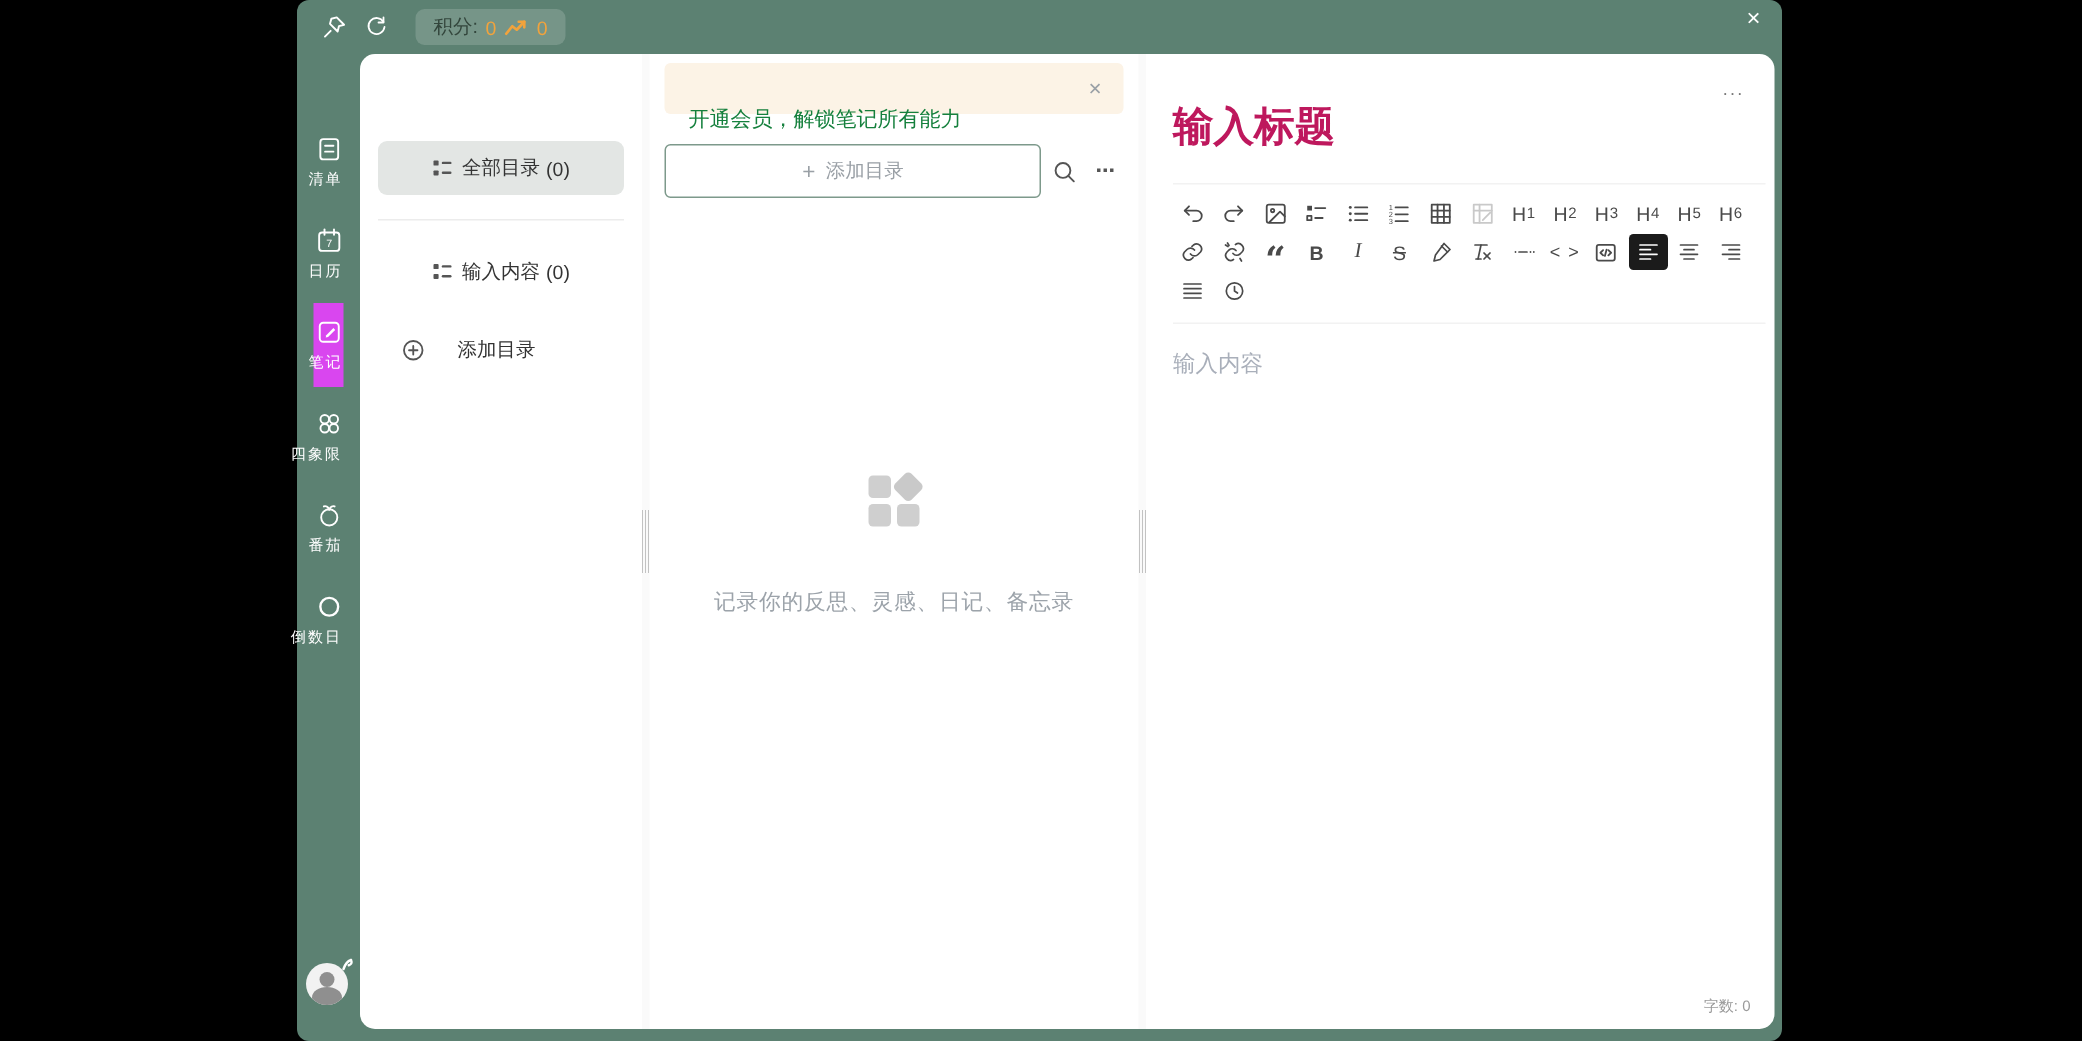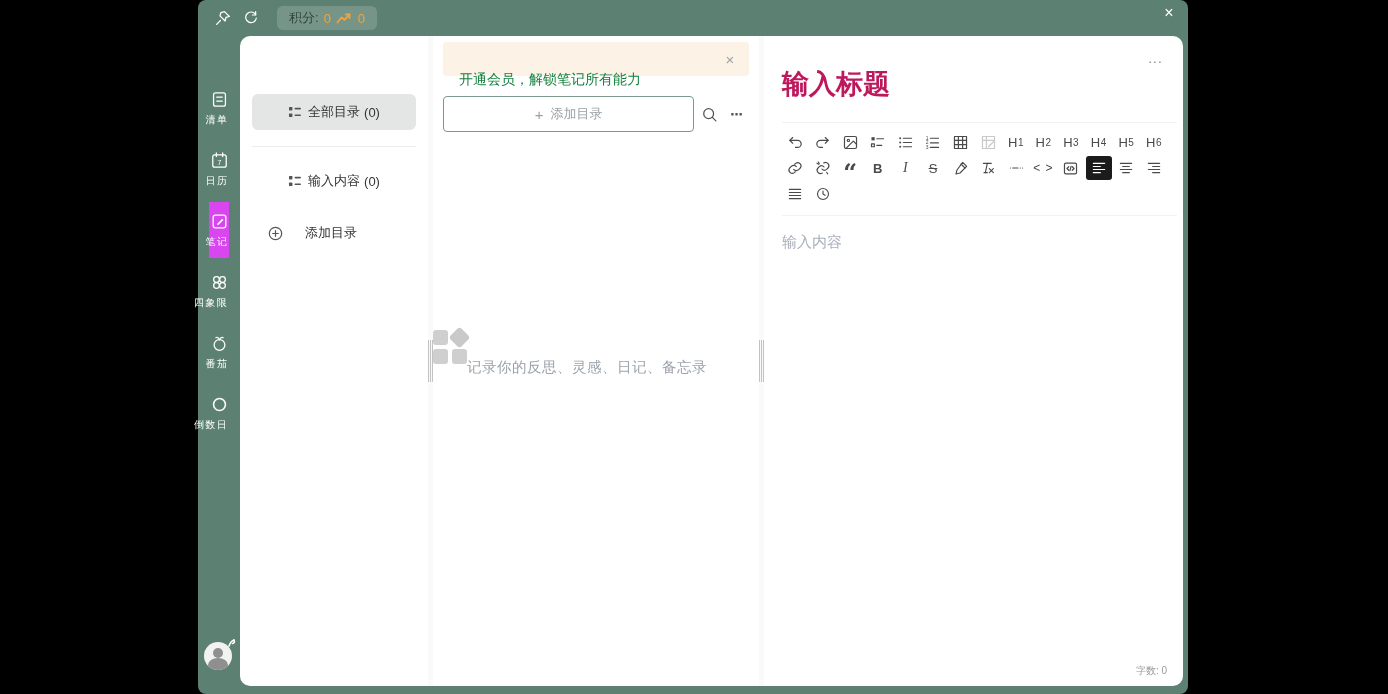--- a/index.html
+++ b/index.html
@@ -59,21 +59,21 @@
   .banner .txt { flex:1; font-size:14px; color:#15803d;margin-top:41px; }
   .banner .bx { width:22px; height:22px; display:flex; align-items:center; justify-content:center;
     color:#9aa0a6; font-size:15px; }
   .add-row { margin-top:20px; display:flex; align-items:center; }
   .add-note-box { width:258px; height:36px; border:1px solid #7D998B; border-radius:4px;
     display:flex; align-items:center; justify-content:center; gap:7px; color:#9aa0a6; font-size:13px; }
   .add-note-box .plus { font-size:15px; color:#9aa0a6; }
   .mini-btn { width:24px; height:24px; margin-left:4px; display:flex; align-items:center; justify-content:center; color:#555; }
   .mini-btn svg { stroke:#555; fill:none; stroke-width:1.5; stroke-linecap:round; }
   .dots { letter-spacing:1px; font-size:13px; color:#555; font-weight:bold; }
-  .empty { position:absolute; left:0; right:0; top:281px; display:flex; flex-direction:row; align-items:center; }
+  .empty { position:absolute; left:0; right:0; top:281px; display:flex; flex-direction:column; align-items:center; }
   .empty-ico { display:grid; grid-template-columns:15px 15px; grid-template-rows:15px 15px; gap:4px; }
   .empty-ico .sq { background:#cfcfcf; border-radius:3px; }
   .empty-ico .dia { background:#c9c9c9; border-radius:3px; transform:rotate(45deg) scale(1.02); }
   .empty-txt { margin-top:41px; font-size:14.5px; color:#9CA3AA; letter-spacing:.5px; }
 
   
   .col-editor { flex:1; position:relative; padding-left:18px; }
   .editor-more { position:absolute; top:16px; right:20px; color:#777; font-size:12px; letter-spacing:1.5px; }
   .title-input { padding-top:30px; font-size:27px; line-height:36px; font-weight:bold; color:#be185d; }
   .toolbar { margin-top:20px; margin-right:6px; border-top:1px solid #f2f2f2; border-bottom:1px solid #f2f2f2;

